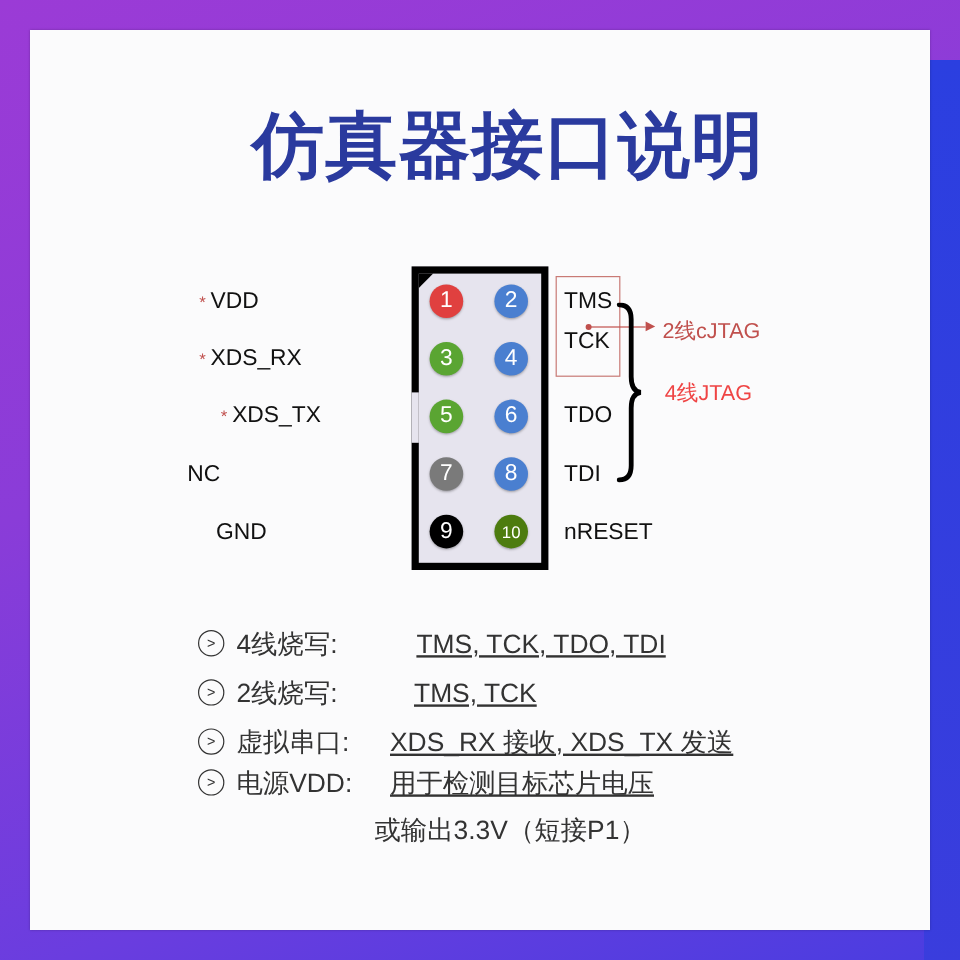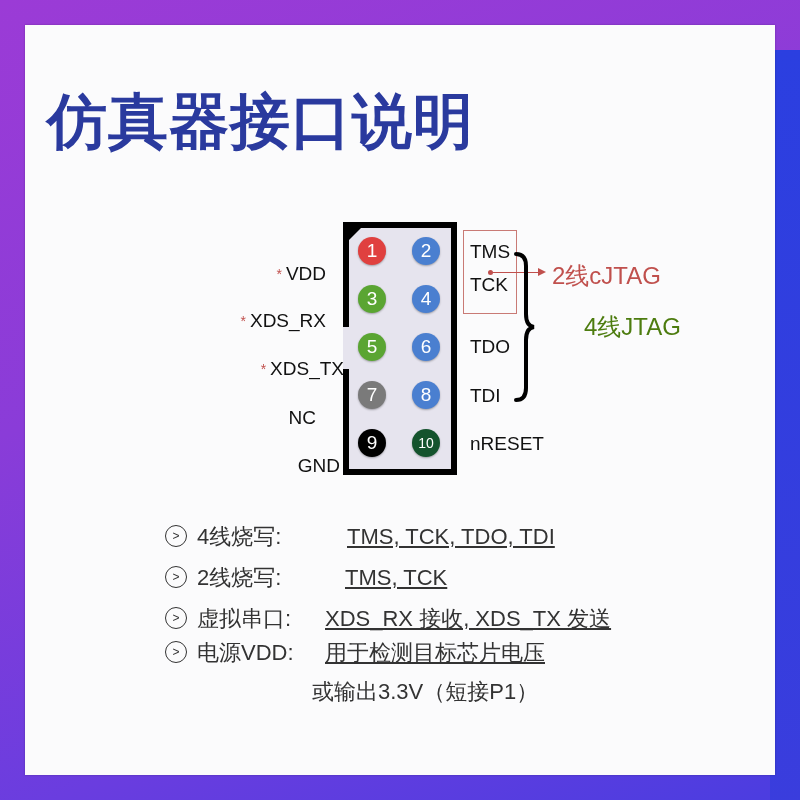--- a/index.html
+++ b/index.html
@@ -3,40 +3,40 @@
 <meta charset="utf-8">
 <style>
   html,body{margin:0;padding:0;}
   body{width:800px;height:800px;position:relative;overflow:hidden;
     background:linear-gradient(160deg,#9b3bd6 0%,#8a3cd8 40%,#6a3ddf 75%,#4a3de0 100%);
     font-family:"Liberation Sans","DejaVu Sans",sans-serif;}
   .corner-blue{position:absolute;right:0;top:50px;width:30px;height:760px;
     background:linear-gradient(180deg,#2b3fe0,#3a3ddd);}
   .card{position:absolute;left:25px;top:25px;width:750px;height:750px;background:#fbfbfc;
     box-shadow:0 0 2px rgba(0,0,0,.25);}
-  .title{position:absolute;left:0;right:0;top:82px;font-size:60px;
+  .title{position:absolute;left:0;right:0;top:82px;text-align:center;font-size:60px;
     color:#2a3a9e;font-weight:bold;letter-spacing:1px;font-family:"DejaVu Sans",sans-serif;margin-left:47px;}
   .conn{position:absolute;left:343px;top:222px;width:102px;height:241px;
     border:6px solid #000;background:#e6e4ee;}
   .conn .notch{position:absolute;left:-6px;top:99px;width:6px;height:42px;background:#e6e4ee;}
   .conn .chamfer{position:absolute;left:0;top:0;width:0;height:0;
     border-top:12px solid #000;border-right:12px solid transparent;}
   .pin{position:absolute;width:28px;height:28px;border-radius:50%;color:#fff;
     font-size:19px;line-height:28px;text-align:center;
     box-shadow:0 1px 2px rgba(0,0,0,.3);}
   .pin.small{font-size:14px;}
   .lbl{position:absolute;font-size:19px;color:#111;line-height:24px;}
-  .lbl.left{text-align:right;width:160px;margin-top:22px;}
+  .lbl.left{width:160px;}
   .star{color:#c0504d;font-size:14px;margin-right:4px;vertical-align:top;}
   .rbox{position:absolute;left:463px;top:230px;width:52px;height:82px;border:1px solid #c97a75;}
   .arrowline{position:absolute;left:490px;top:272px;width:48px;height:1px;background:#c0504d;}
   .arrowdot{position:absolute;left:488px;top:270px;width:5px;height:5px;border-radius:50%;background:#c0504d;}
   .arrowhead{position:absolute;left:538px;top:268px;width:0;height:0;
     border-left:8px solid #c0504d;border-top:4px solid transparent;border-bottom:4px solid transparent;}
-  .ann{position:absolute;font-size:24px;line-height:22px;}
+  .ann{position:absolute;font-size:18px;line-height:22px;}
   .bullets{position:absolute;left:165px;top:523px;}
   .bullet{position:absolute;left:0;font-size:22px;color:#333;line-height:28px;white-space:nowrap;}
   .bicon{display:inline-block;width:20px;height:20px;border:1.5px solid #333;border-radius:50%;
     text-align:center;line-height:20px;font-size:12px;margin-right:10px;vertical-align:middle;position:relative;top:-2px;}
   .bkey{display:inline-block;}
   .bval{display:inline-block;text-decoration:underline;}
 </style>
 </head>
 <body>
 
@@ -53,21 +53,21 @@
 
 <div class="pin" style="left:358px;top:237px;background:#e0403f">1</div>
 <div class="pin" style="left:412px;top:237px;background:#4a7fd0">2</div>
 <div class="pin" style="left:358px;top:285px;background:#5aa532">3</div>
 <div class="pin" style="left:412px;top:285px;background:#4a7fd0">4</div>
 <div class="pin" style="left:358px;top:333px;background:#5aa532">5</div>
 <div class="pin" style="left:412px;top:333px;background:#4a7fd0">6</div>
 <div class="pin" style="left:358px;top:381px;background:#7a7a7a">7</div>
 <div class="pin" style="left:412px;top:381px;background:#4a7fd0">8</div>
 <div class="pin" style="left:358px;top:429px;background:#000">9</div>
-<div class="pin small" style="left:412px;top:429px;background:#14532d">10</div>
+<div class="pin small" style="left:412px;top:429px;background:#4d7c0f">10</div>
 
 <div class="lbl left" style="left:166px;top:240px"><span class="star">*</span><span>VDD</span></div>
 <div class="lbl left" style="left:166px;top:287px"><span class="star">*</span><span>XDS_RX</span></div>
 <div class="lbl left" style="left:184px;top:335px"><span class="star">*</span><span>XDS_TX</span></div>
 <div class="lbl left" style="left:156px;top:384px">NC</div>
 <div class="lbl left" style="left:180px;top:432px">GND</div>
 
 <div class="lbl" style="left:470px;top:240px">TMS</div>
 <div class="lbl" style="left:470px;top:273px">TCK</div>
 <div class="lbl" style="left:470px;top:335px">TDO</div>
@@ -76,21 +76,21 @@
 
 <div class="rbox"></div>
 <div class="arrowdot"></div>
 <div class="arrowline"></div>
 <div class="arrowhead"></div>
 <div class="ann" style="left:552px;top:265px;color:#c0504d">2线cJTAG</div>
 
 <svg style="position:absolute;left:512px;top:252px" width="24" height="150">
   <path d="M4 2 Q14 2 14 14 L14 62 Q14 74 22 75 Q14 76 14 88 L14 136 Q14 148 4 148" fill="none" stroke="#000" stroke-width="4" stroke-linecap="round"></path>
 </svg>
-<div class="ann" style="left:584px;top:316px;color:#4d7c0f">4线JTAG</div>
+<div class="ann" style="left:554px;top:316px;color:#ef4444">4线JTAG</div>
 
 <div class="bullets">
   <div class="bullet" style="top:0">
     <span class="bicon">&gt;</span><span class="bkey" style="width:150px">4线烧写:</span><span class="bval">TMS, TCK, TDO, TDI</span>
   </div>
   <div class="bullet" style="top:41px">
     <span class="bicon">&gt;</span><span class="bkey" style="width:148px">2线烧写:</span><span class="bval">TMS, TCK</span>
   </div>
   <div class="bullet" style="top:82px">
     <span class="bicon">&gt;</span><span class="bkey" style="width:128px">虚拟串口:</span><span class="bval">XDS_RX 接收, XDS_TX 发送</span>

